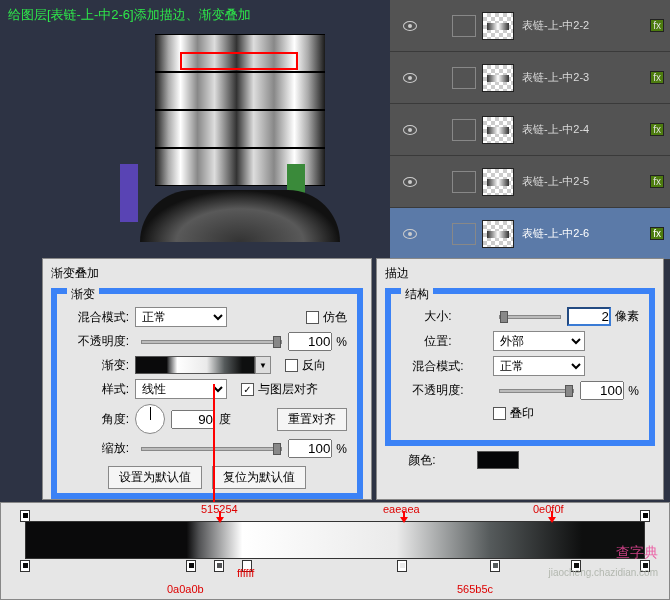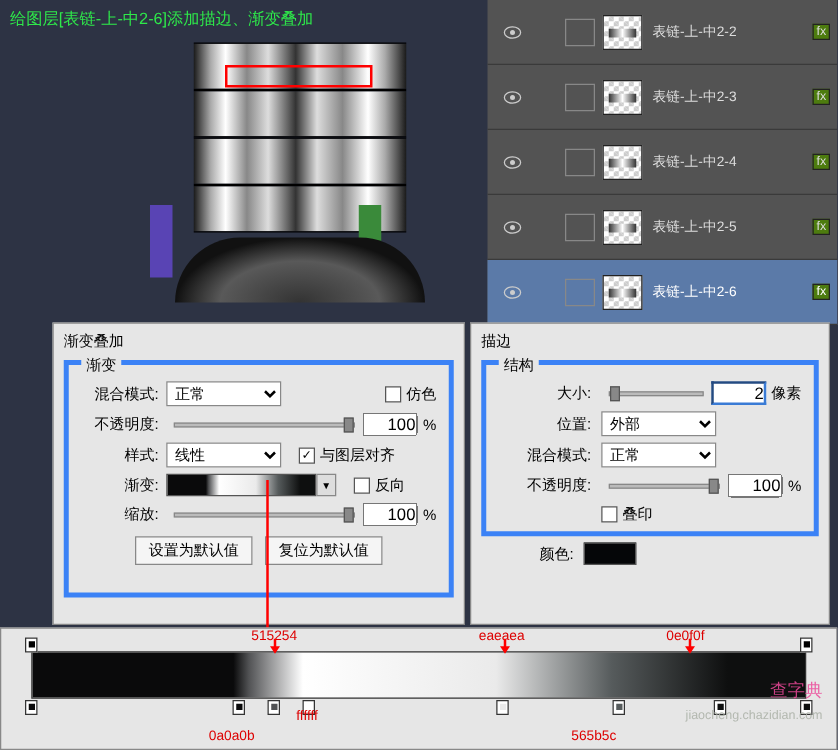--- a/index.html
+++ b/index.html
@@ -26,25 +26,25 @@
 .fx-thumb { width: 24px; height: 22px; border: 1px solid #888; margin-left: 22px; margin-right: 6px; }
 .fx-badge { position: absolute; right: 6px; font-size: 10px; background: #4d7c0f; padding: 0 2px; border: 1px solid #222; }
 .sub-row { display: flex; align-items: center; height: 22px; padding-left: 70px; }
 .expand { width: 10px; text-align: center; margin-right: 4px; color: #fff; font-size: 9px; }
 .fx-icon { width: 14px; height: 14px; background: #999; border: 1px solid #222; border-radius: 2px; margin-right: 6px; }
 
 .dialog { position: absolute; background: #e6e6e6; border: 1px solid #888; padding: 6px 8px; color: #000; }
 .dialog-go { top: 258px; left: 42px; width: 330px; height: 242px; }
 .dialog-stroke { top: 258px; left: 376px; width: 288px; height: 242px; }
 .dlg-title { font-size: 12px; margin-bottom: 6px; }
-.fieldset { border: 4px solid #3b82f6; padding: 8px 10px 22px; position: relative; }
+.fieldset { border: 6px solid #3b82f6; padding: 8px 10px 4px; position: relative; }
 .fieldset .legend { position: absolute; top: -8px; left: 10px; background: #e6e6e6; padding: 0 4px; font-size: 12px; }
 .row { display: flex; align-items: center; margin: 5px 0; font-size: 12px; }
 .label { width: 62px; text-align: right; margin-right: 6px; }
-.label-w { width: 74px; text-align: right; margin-right: 8px; }
+.label-w { width: 74px; text-align: center; margin-right: 18px; }
 select, input[type="text"] { font-size: 12px; padding: 1px 2px; border: 1px solid #888; background: #fff; height: 20px; }
 select { width: 92px; }
 .num-input { width: 44px; text-align: right; }
 .slider { flex: 1; height: 4px; background: #bbb; border: 1px solid #888; position: relative; margin: 0 6px; }
 .slider .thumb { position: absolute; top: -5px; width: 8px; height: 12px; background: #888; border: 1px solid #555; }
 .checkbox { width: 13px; height: 13px; border: 1px solid #555; background: #fff; display: inline-flex; align-items: center; justify-content: center; margin-right: 4px; font-size: 10px; }
 .checkbox.checked::after { content: '✓'; color: #000; }
 .grad-swatch { width: 120px; height: 18px; background: linear-gradient(90deg,#0a0a0b 0%,#0a0a0b 26%,#515254 28%,#fff 35%,#eaeaea 60%,#565b5c 75%,#0e0f0f 90%,#0e0f0f 100%); border: 1px solid #555; }
 .dropdown-btn { width: 16px; height: 18px; border: 1px solid #888; background: #ddd; display: inline-flex; align-items: center; justify-content: center; font-size: 8px; }
 .angle-dial { width: 30px; height: 30px; border: 1px solid #888; border-radius: 50%; position: relative; margin-right: 6px; background: #fff; }
@@ -165,52 +165,60 @@
     </div>
     <div class="row">
       <span class="label">不透明度:</span>
       <div class="slider">
           <div class="thumb" style="right:0"></div>
         </div>
       <input class="num-input" value="100" style="">
       <span style="margin-left:4px">%</span>
     </div>
     <div class="row">
-      <span class="label">样式:</span>
-      <select><option>线性</option></select>
-      <span style="width:14px"></span>
-      <span class="checkbox checked"></span>
-      <span>与图层对齐</span>
-    </div>
-    <div class="row">
       <span class="label">渐变:</span>
       <div class="grad-swatch"></div>
       <div class="dropdown-btn">▼</div>
       <span style="width:14px"></span>
       <span class="checkbox"></span>
       <span>反向</span>
     </div>
     <div class="row">
+      <span class="label">样式:</span>
+      <select><option>线性</option></select>
+      <span style="width:14px"></span>
+      <span class="checkbox checked"></span>
+      <span>与图层对齐</span>
+    </div>
+    <div class="row">
+      <span class="label">角度:</span>
+      <div class="angle-dial"></div>
+      <input class="num-input" value="90" style="">
+      <span style="margin-left:4px">度</span>
+      <span style="flex:1"></span>
+      <button class="btn">重置对齐</button>
+    </div>
+    <div class="row">
       <span class="label">缩放:</span>
       <div class="slider">
           <div class="thumb" style="right:0"></div>
         </div>
       <input class="num-input" value="100" style="">
       <span style="margin-left:4px">%</span>
     </div>
     <div class="btn-row">
       <button class="btn">设置为默认值</button>
       <button class="btn">复位为默认值</button>
     </div>
   </div>
 </div>
 
 <div class="dialog dialog-stroke">
   <div class="dlg-title">描边</div>
-  <div class="fieldset" style="height:141px">
+  <div class="fieldset" style="height:158px">
     <div class="legend">结构</div>
     <div class="row">
       <span class="label-w">大小:</span>
       <div class="slider">
           <div class="thumb" style="left:0"></div>
         </div>
       <input class="num-input" style="border-color: rgb(58, 123, 213);" value="2">
       <span style="margin-left:4px">像素</span>
     </div>
     <div class="row">

